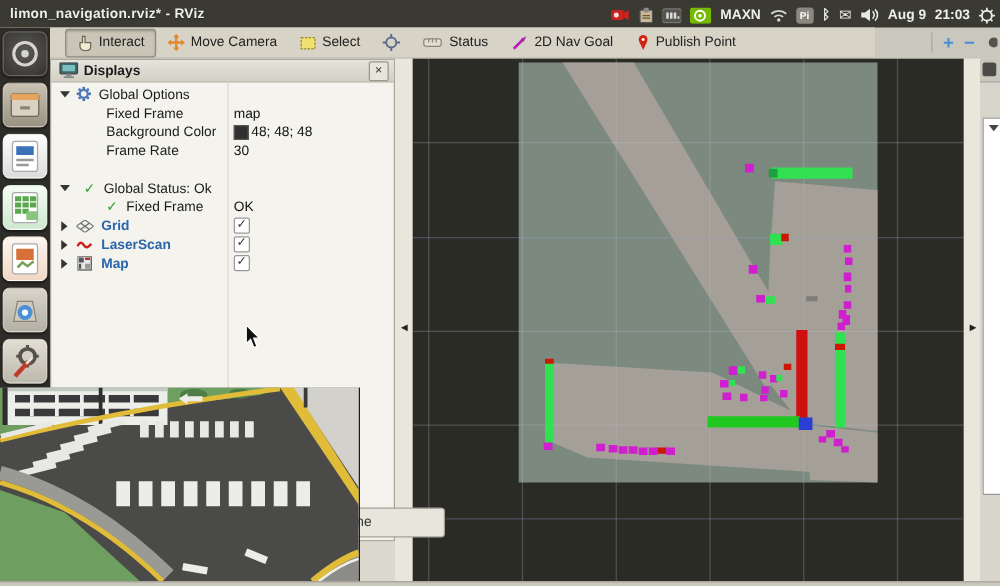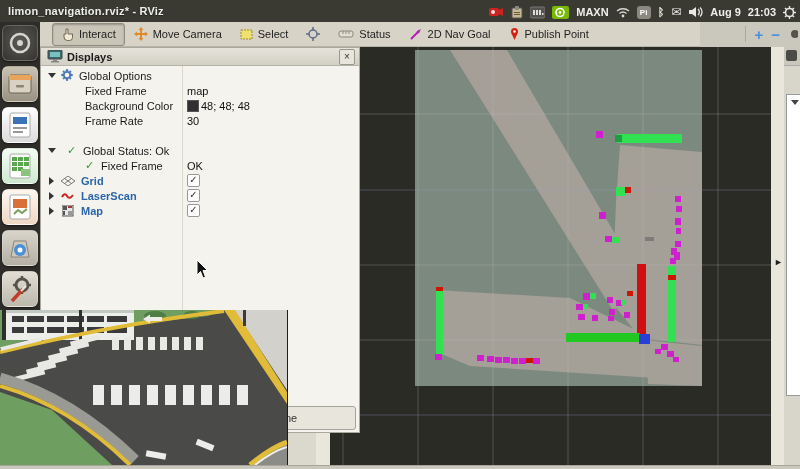--- a/index.html
+++ b/index.html
@@ -19,21 +19,21 @@
            border-bottom:1px solid #b8b4a8;display:flex;align-items:center;gap:0;
            padding-left:52px;box-sizing:border-box;}
   .tool-btn{display:flex;align-items:center;gap:5px;font-size:11px;color:#222;
             padding:2px 8px;border-radius:3px;border:1px solid transparent;height:17px;}
   .tool-btn.pressed{background:#c9c5b7;border:1px solid #8f8c80;box-shadow:inset 0 1px 2px rgba(0,0,0,.25);}
   #tb-right{position:absolute;right:2px;top:23px;display:flex;align-items:center;gap:8px;height:22px;}
   .zoom-ctl{color:#4a90d9;font-size:15px;font-weight:bold;line-height:1;}
   
   #base{left:0;top:47px;width:800px;height:418px;background:#dbd8cd;}
   
-  #displays{left:40px;top:47px;width:320px;height:386px;background:var(--panel-bg);
+  #displays{left:40px;top:47px;width:276px;height:386px;background:var(--panel-bg);
             border:1px solid #aaa79c;box-sizing:border-box;font-size:11px;color:#1b1b1b;}
   #dp-header{position:relative;height:17px;background:linear-gradient(#e6e3da,#d2cfc5);
              border-bottom:1px solid #b5b2a6;display:flex;align-items:center;}
   #dp-title{font-weight:bold;margin-left:26px;font-size:11px;}
   #dp-close{position:absolute;right:4px;top:1px;width:14px;height:14px;border:1px solid #9a978c;
             background:#e8e5dc;border-radius:2px;font-size:10px;line-height:13px;text-align:center;color:#333;}
   #dp-body{position:relative;height:352px;}
   .vline{position:absolute;left:141px;top:0;bottom:0;width:1px;background:#ddd9ce;}
   .row{position:absolute;left:0;width:100%;height:15px;display:flex;align-items:center;}
   .exp{width:0;height:0;position:absolute;}

